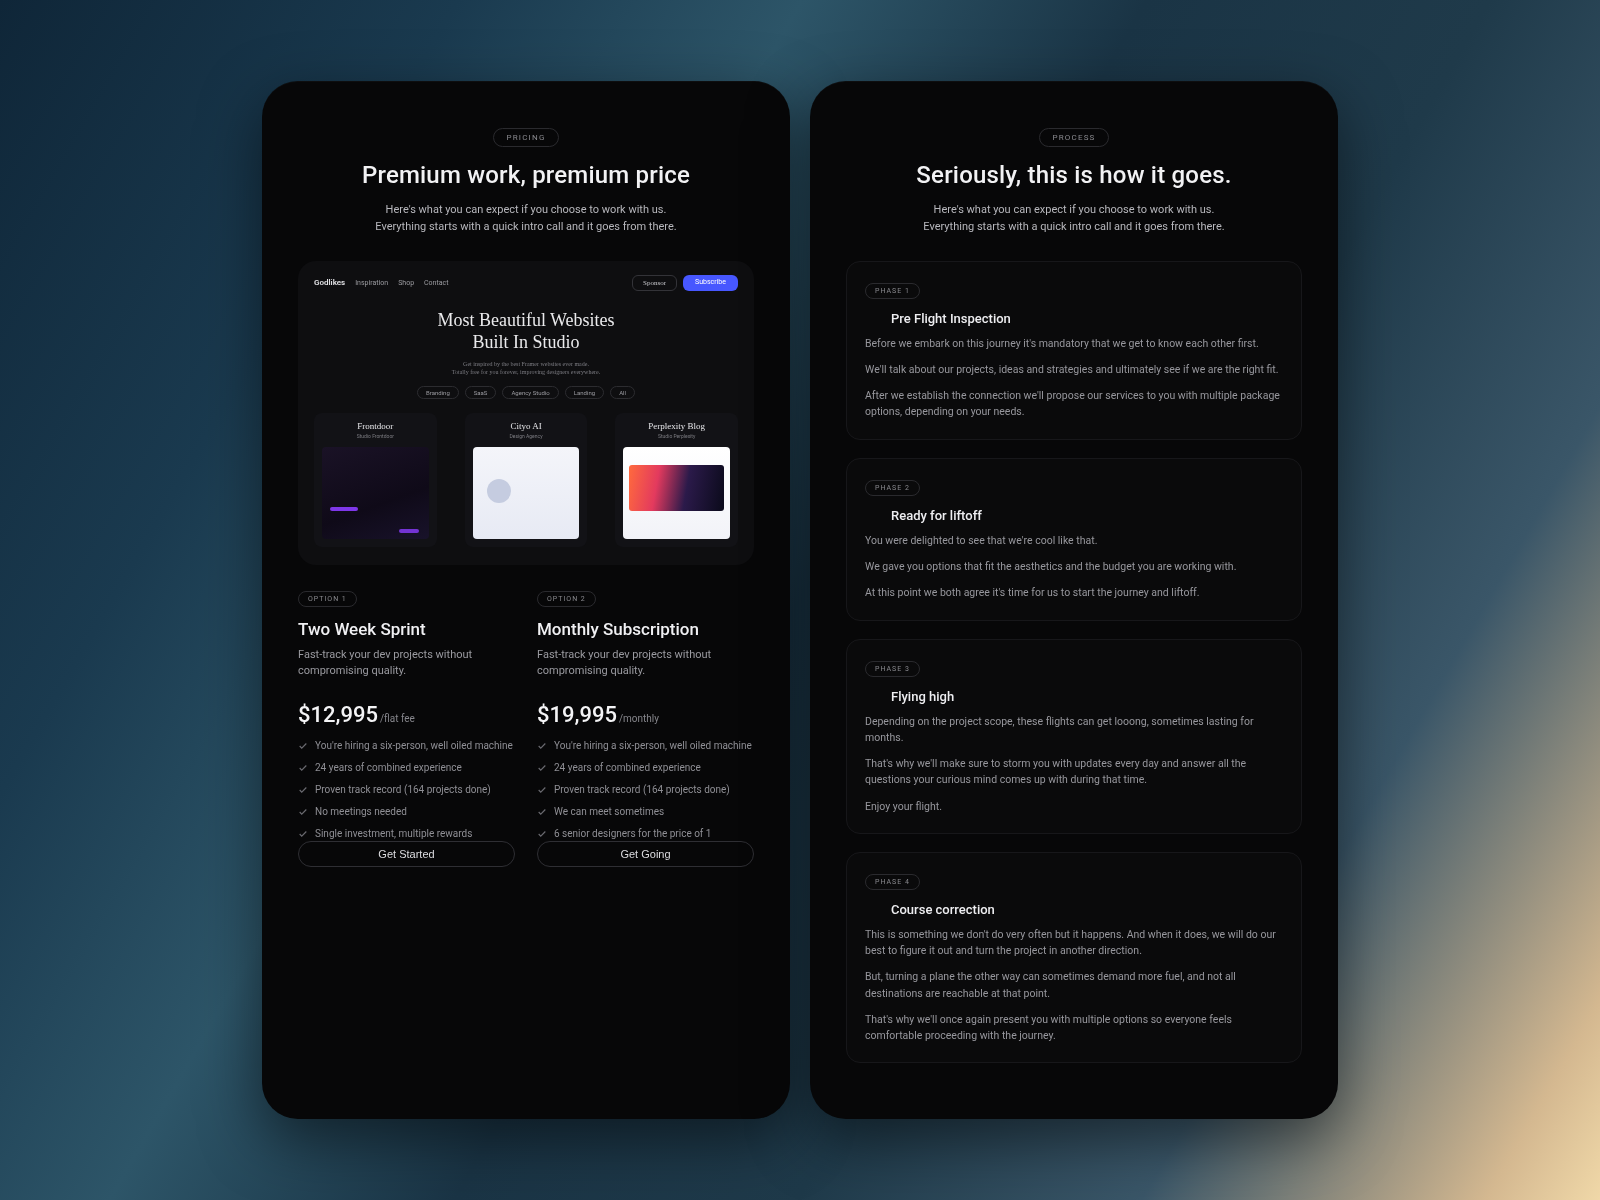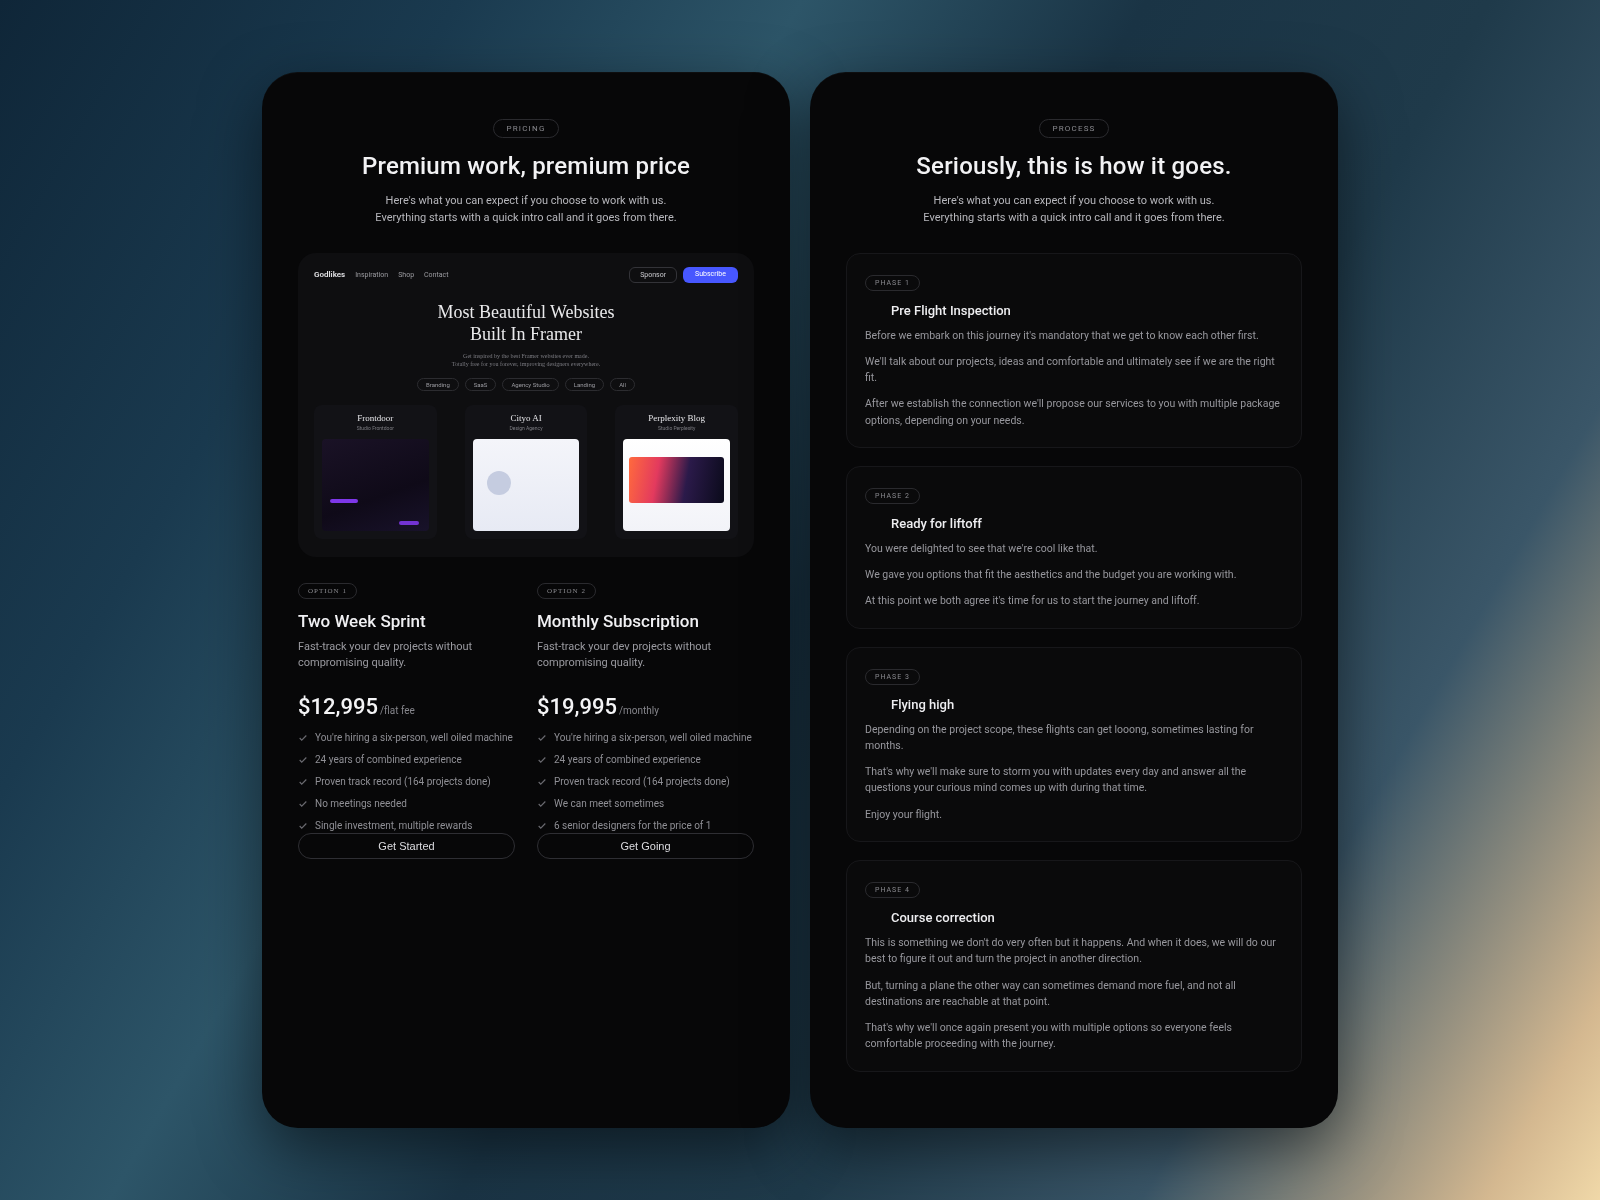--- a/index.html
+++ b/index.html
@@ -64,20 +64,21 @@
     color: #9b9ba0;
   }
   .g-nav { display: flex; gap: 10px; align-items: center; }
   .g-brand { font-weight: 600; color: #e2e2e5; font-size: 8px; }
   .g-actions { display: flex; gap: 6px; }
   .g-btn-outline {
     border: 1px solid #333338;
     border-radius: 6px;
     padding: 3px 10px;
     color: #c8c8cd;
+    font-family: Liberation Serif, serif;
   }
   .g-btn-blue {
     background: #4757ff;
     color: #fff;
     border-radius: 6px;
     padding: 3px 12px;
   }
   .g-head {
     text-align: center;
     margin-top: 18px;
@@ -186,21 +187,20 @@
   .opt-tag {
     font-size: 7px;
     letter-spacing: 1px;
     color: #8a8a8f;
     border: 1px solid #2a2a2e;
     padding: 3px 9px;
     border-radius: 999px;
     display: inline-block;
     text-transform: uppercase;
     width: fit-content;
-    font-family: Liberation Serif, serif;
   }
   .opt-title {
     font-size: 17px;
     font-weight: 500;
     color: #f0f0f3;
     margin-top: 12px;
   }
   .opt-desc {
     font-size: 11px;
     color: #9a9aa0;
@@ -315,21 +315,21 @@
           <span>Shop</span>
           <span>Contact</span>
         </div>
         <div class="g-actions">
           <span class="g-btn-outline">Sponsor</span>
           <span class="g-btn-blue">Subscribe</span>
         </div>
       </div>
       <div class="g-head">
         <div class="g-head-line">Most Beautiful Websites</div>
-        <div class="g-head-line">Built In Framer</div>
+        <div class="g-head-line">Built In Studio</div>
         <div class="g-head-sub">
           <span>Get inspired by the best Framer websites ever made.</span><br>
           <span>Totally free for you forever, improving designers everywhere.</span>
         </div>
       </div>
       <div class="g-chips">
         <span class="g-chip">Branding</span>
         <span class="g-chip">SaaS</span>
         <span class="g-chip">Agency Studio</span>
         <span class="g-chip">Landing</span>
@@ -473,21 +473,21 @@
         <span>Everything starts with a quick intro call and it goes from there.</span>
       </p>
     </div>
 
     <div class="phases">
       <div class="phase">
         <span class="phase-tag">PHASE 1</span>
         <div class="phase-title">Pre Flight Inspection</div>
         <div class="phase-body">
           <p>Before we embark on this journey it's mandatory that we get to know each other first.</p>
-          <p>We'll talk about our projects, ideas and comfortable and ultimately see if we are the right fit.</p>
+          <p>We'll talk about our projects, ideas and strategies and ultimately see if we are the right fit.</p>
           <p>After we establish the connection we'll propose our services to you with multiple package options, depending on your needs.</p>
         </div>
       </div>
       <div class="phase">
         <span class="phase-tag">PHASE 2</span>
         <div class="phase-title">Ready for liftoff</div>
         <div class="phase-body">
           <p>You were delighted to see that we're cool like that.</p>
           <p>We gave you options that fit the aesthetics and the budget you are working with.</p>
           <p>At this point we both agree it's time for us to start the journey and liftoff.</p>

